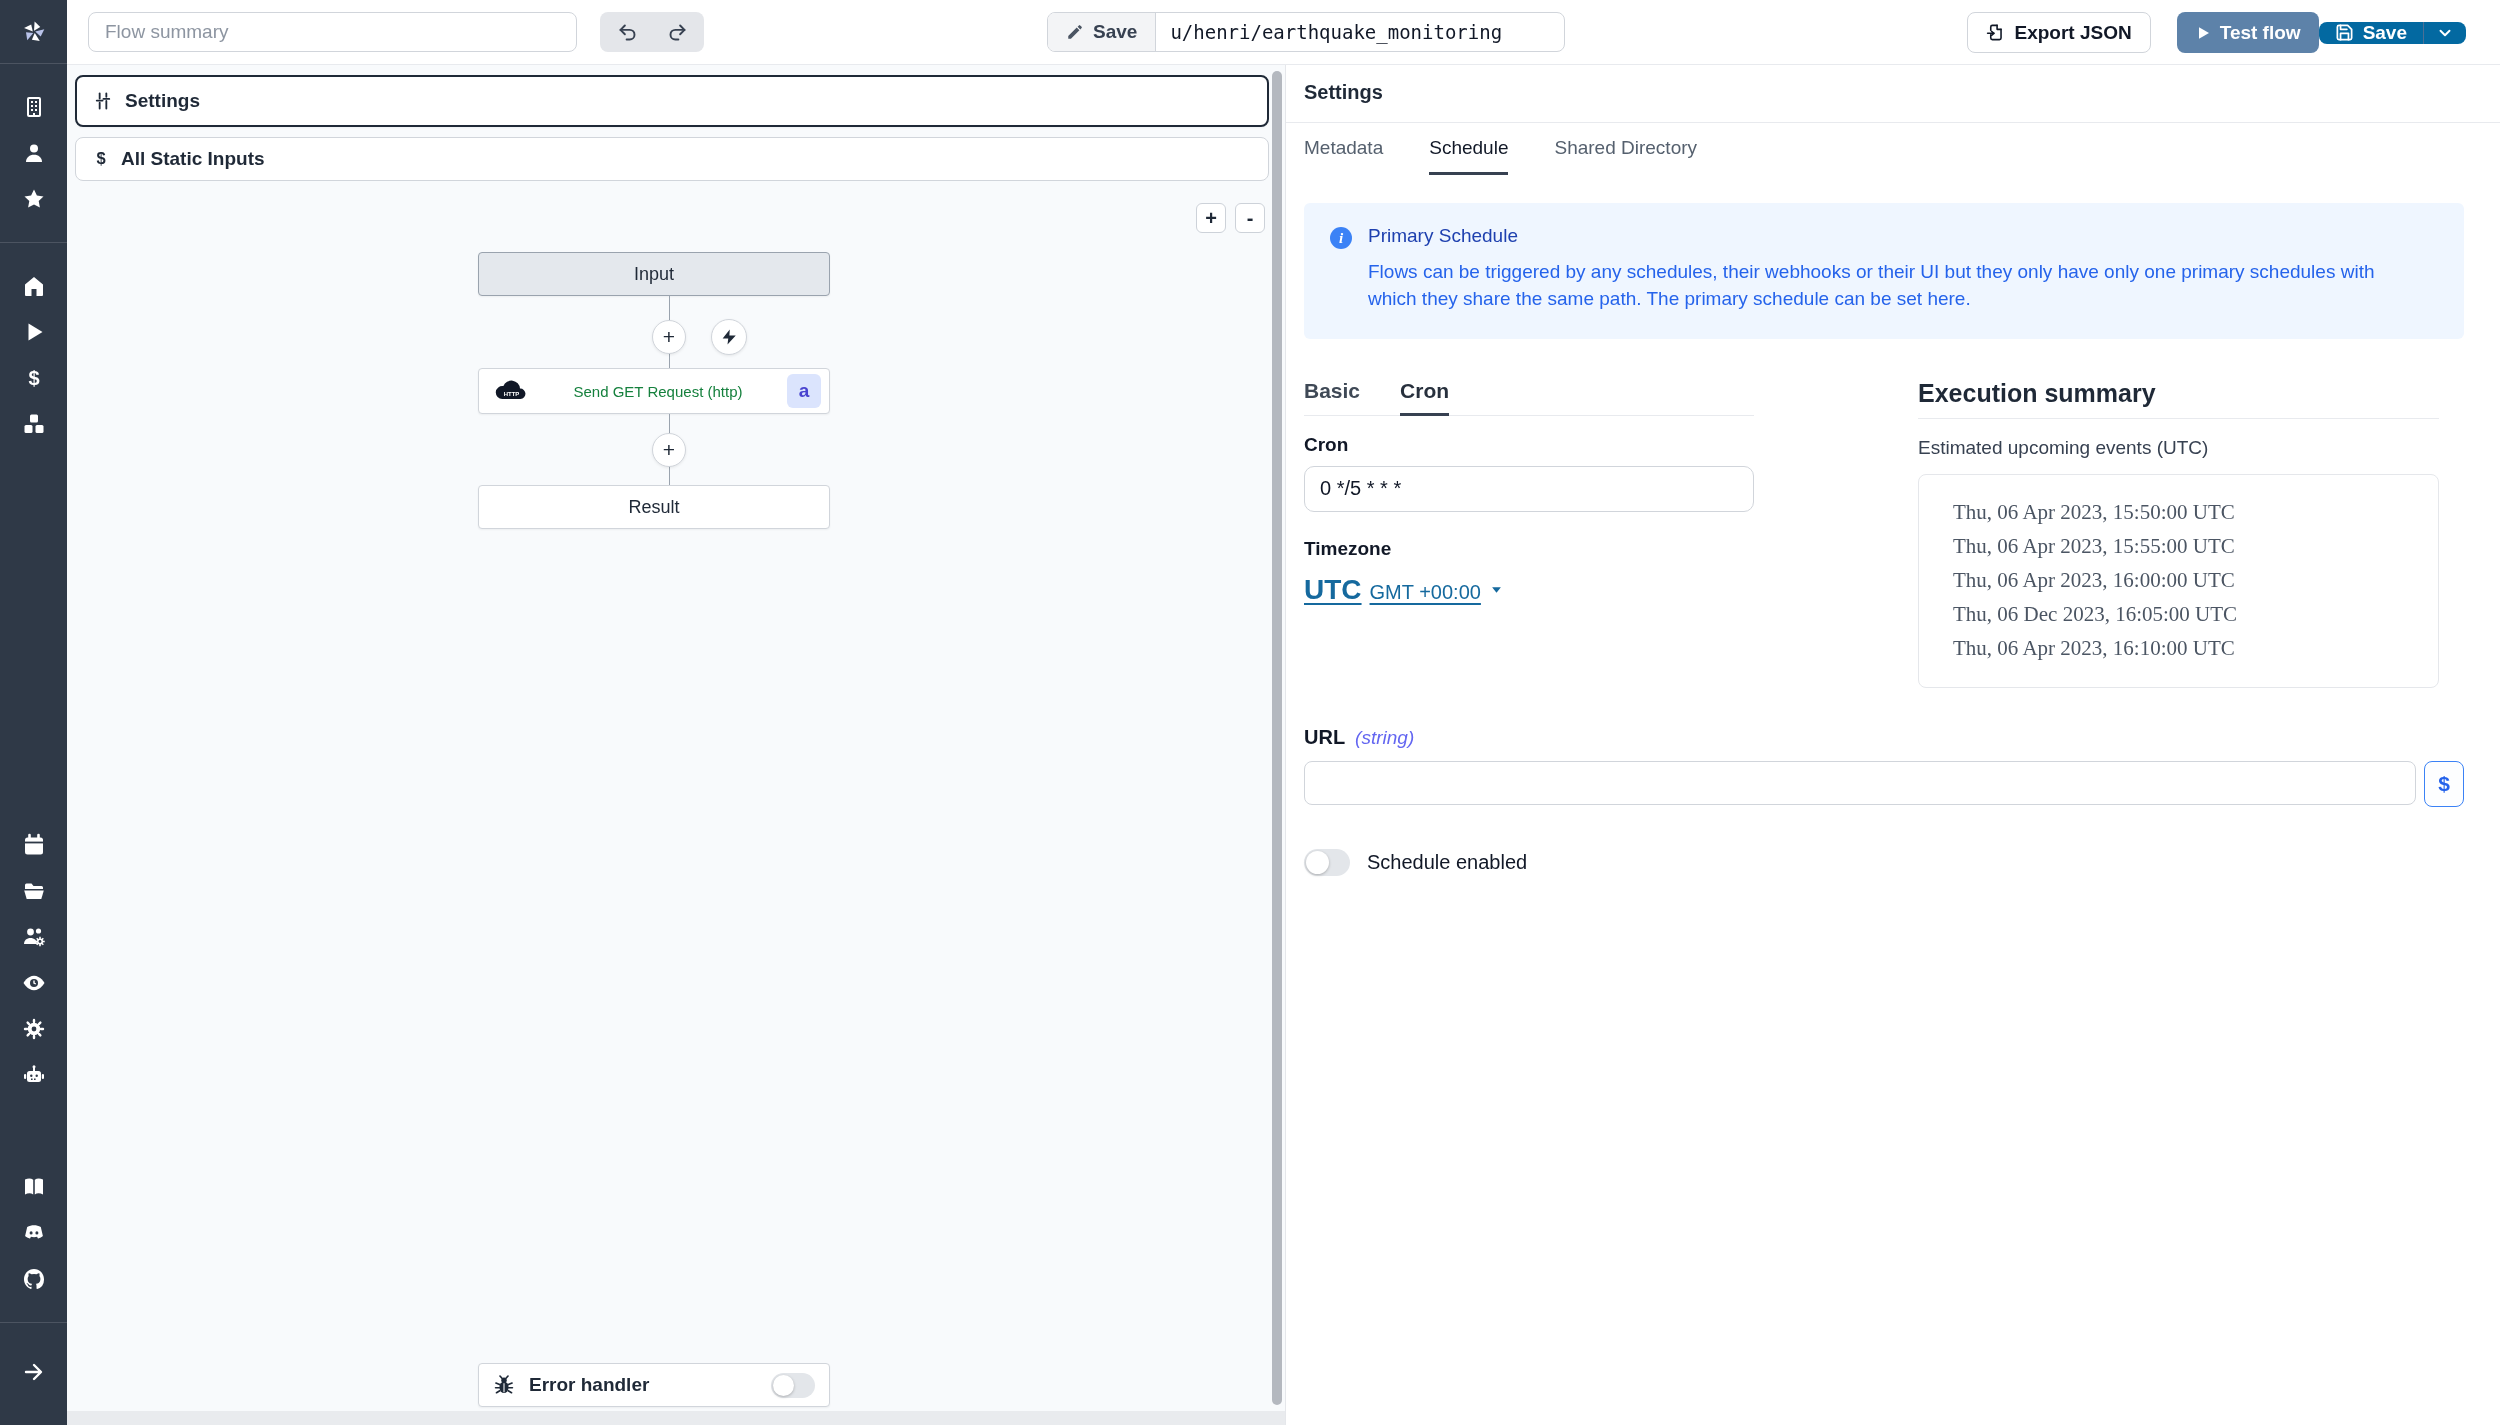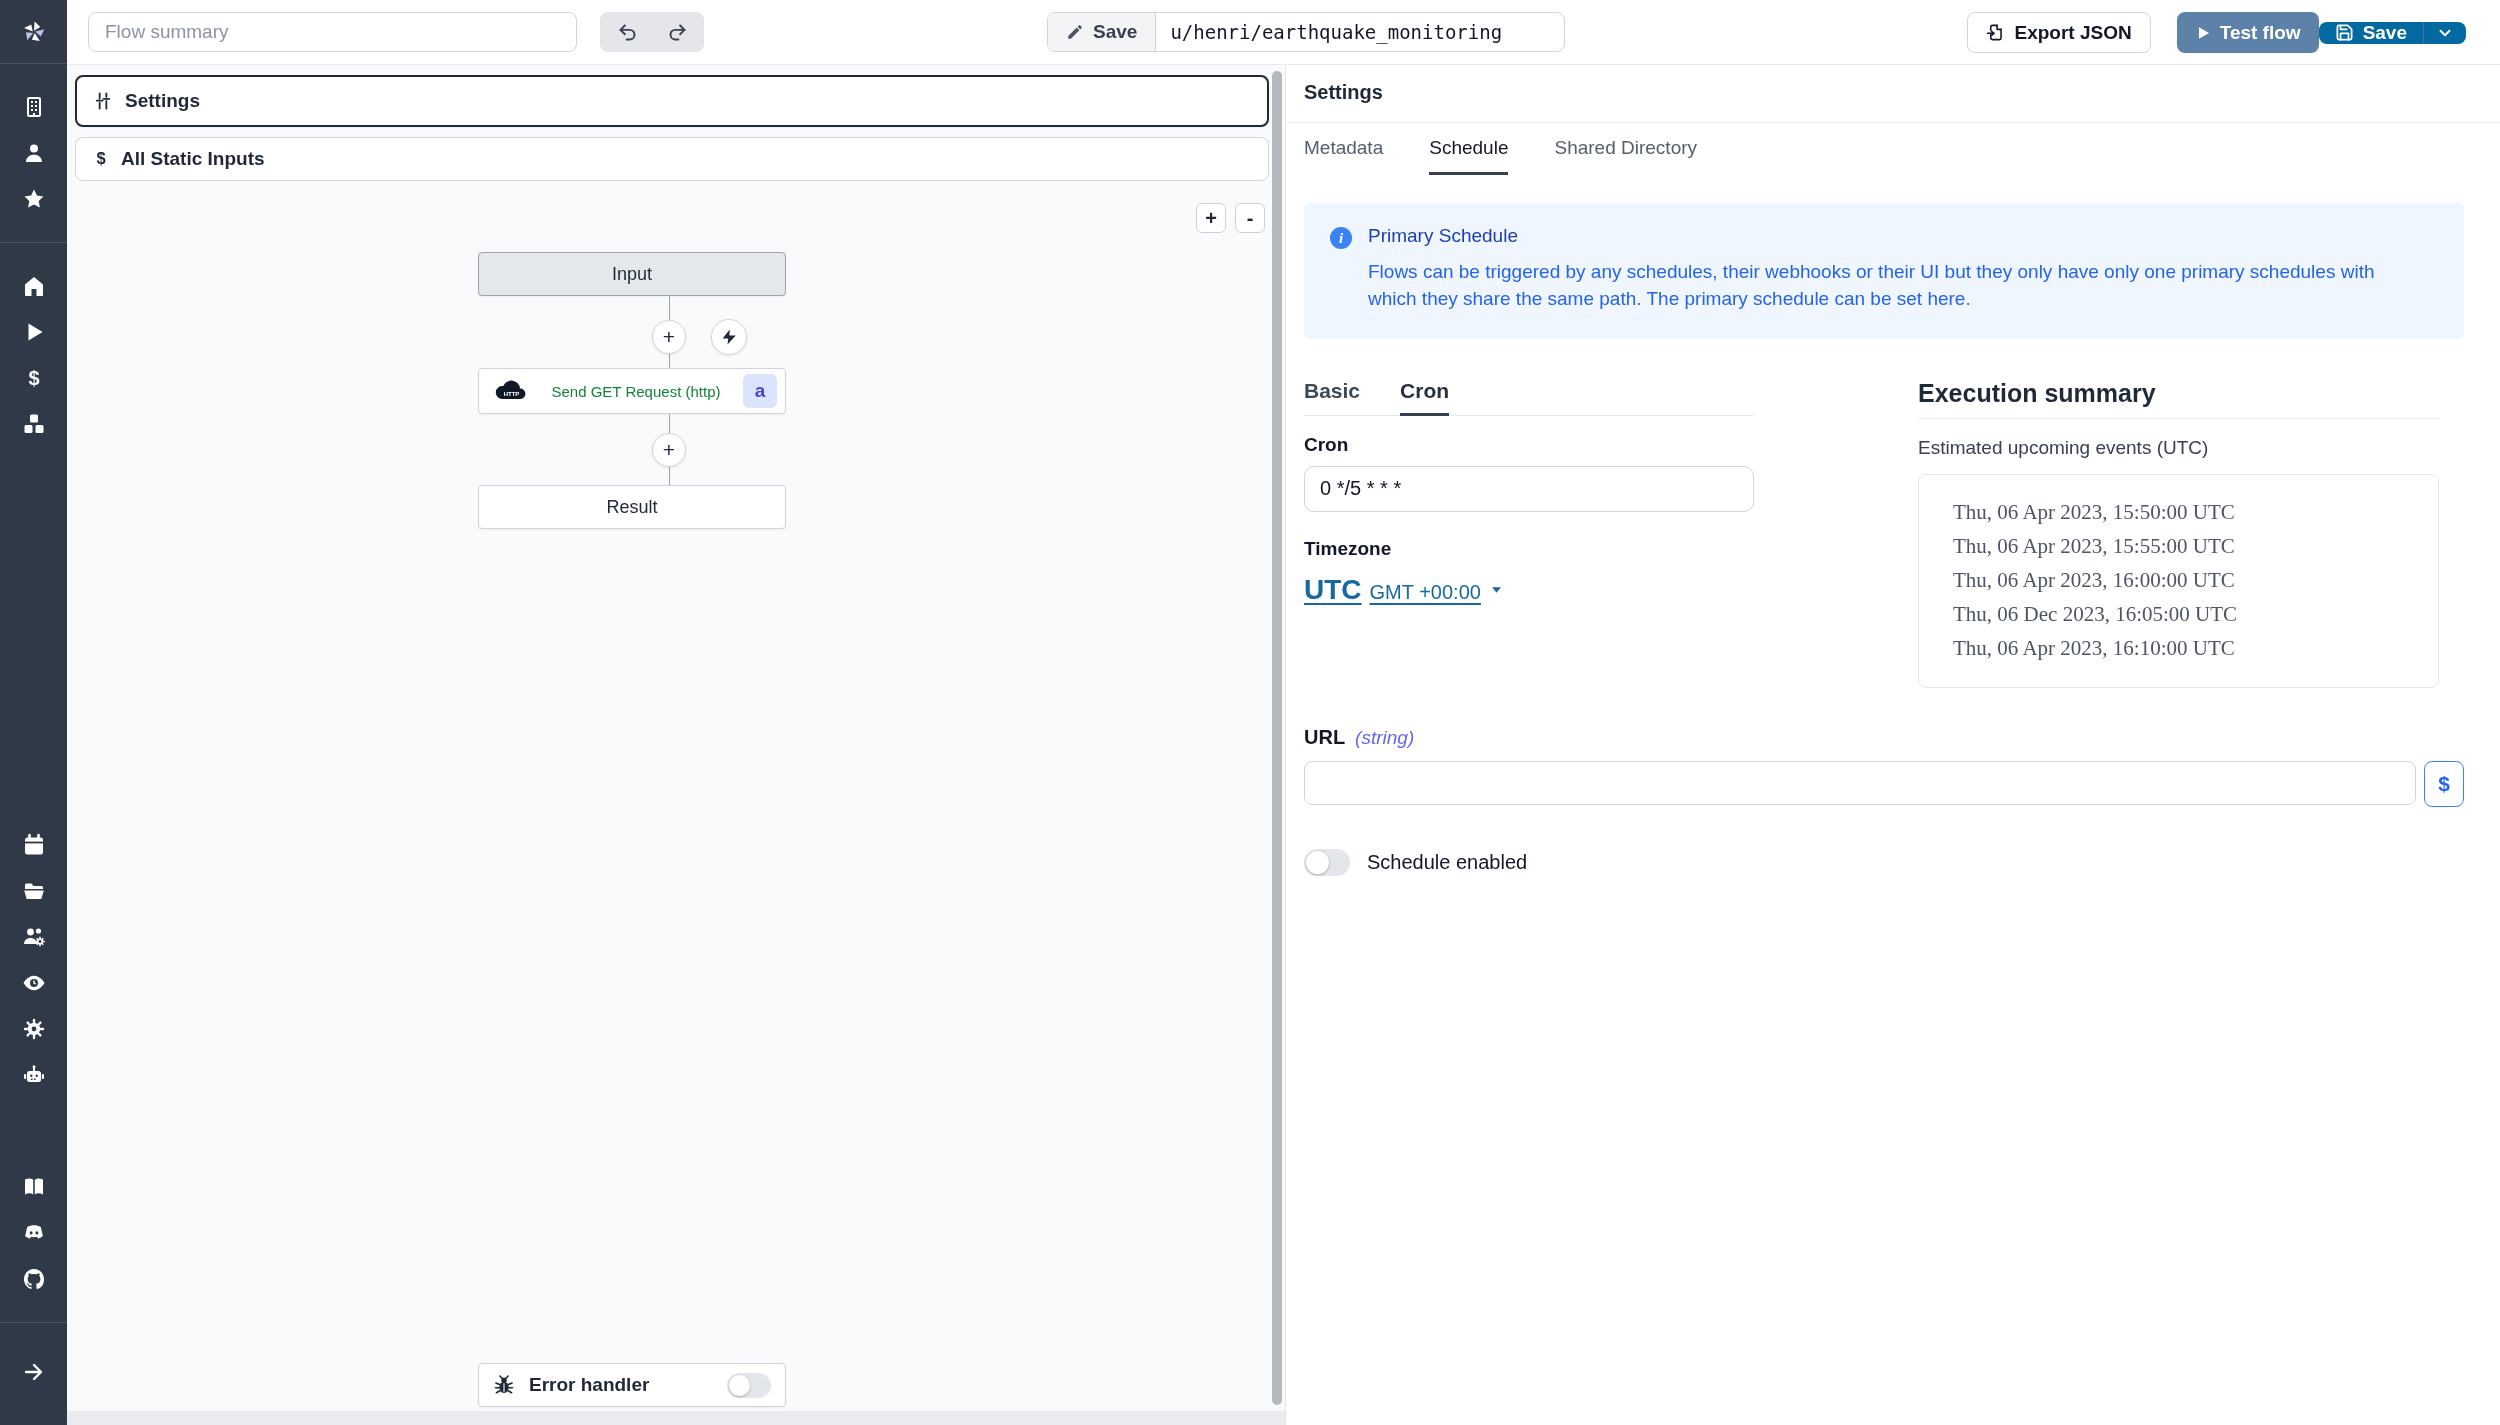--- a/index.html
+++ b/index.html
@@ -78,21 +78,21 @@
     border:1px solid #d1d5db; border-radius:8px; display:flex; align-items:center; gap:11px;
     padding:0 16px; cursor:pointer;
   }
   .box-label { font-size:19px; font-weight:700; color:#1f2937; }
   .zoom-btn {
     position:absolute; width:30px; height:30px; background:#fff; border:1px solid #cdd2d9;
     border-radius:6px; font-size:20px; font-weight:700; color:#1f2937; cursor:pointer;
     display:flex; align-items:center; justify-content:center; font-family:inherit;
   }
   .node {
-    position:absolute; left:411px; width:308px; background:#fff; border:1px solid #d1d5db;
+    position:absolute; left:411px; width:352px; background:#fff; border:1px solid #d1d5db;
     border-radius:4px; display:flex; align-items:center; justify-content:center;
     font-size:18px; color:#1f2937; cursor:pointer; box-shadow:0 1px 2px rgba(0,0,0,.05);
   }
   .node-input { background:#e4e8ed; border-color:#9aa3ae; }
   .connector { position:absolute; left:602px; width:1px; background:#9aa3ae; }
   .circle-btn {
     position:absolute; width:34px; height:34px; border-radius:50%; background:#fff;
     border:1px solid #d1d5db; display:flex; align-items:center; justify-content:center;
     font-size:21px; color:#1f2937; cursor:pointer; box-shadow:0 1px 3px rgba(0,0,0,.08);
   }

